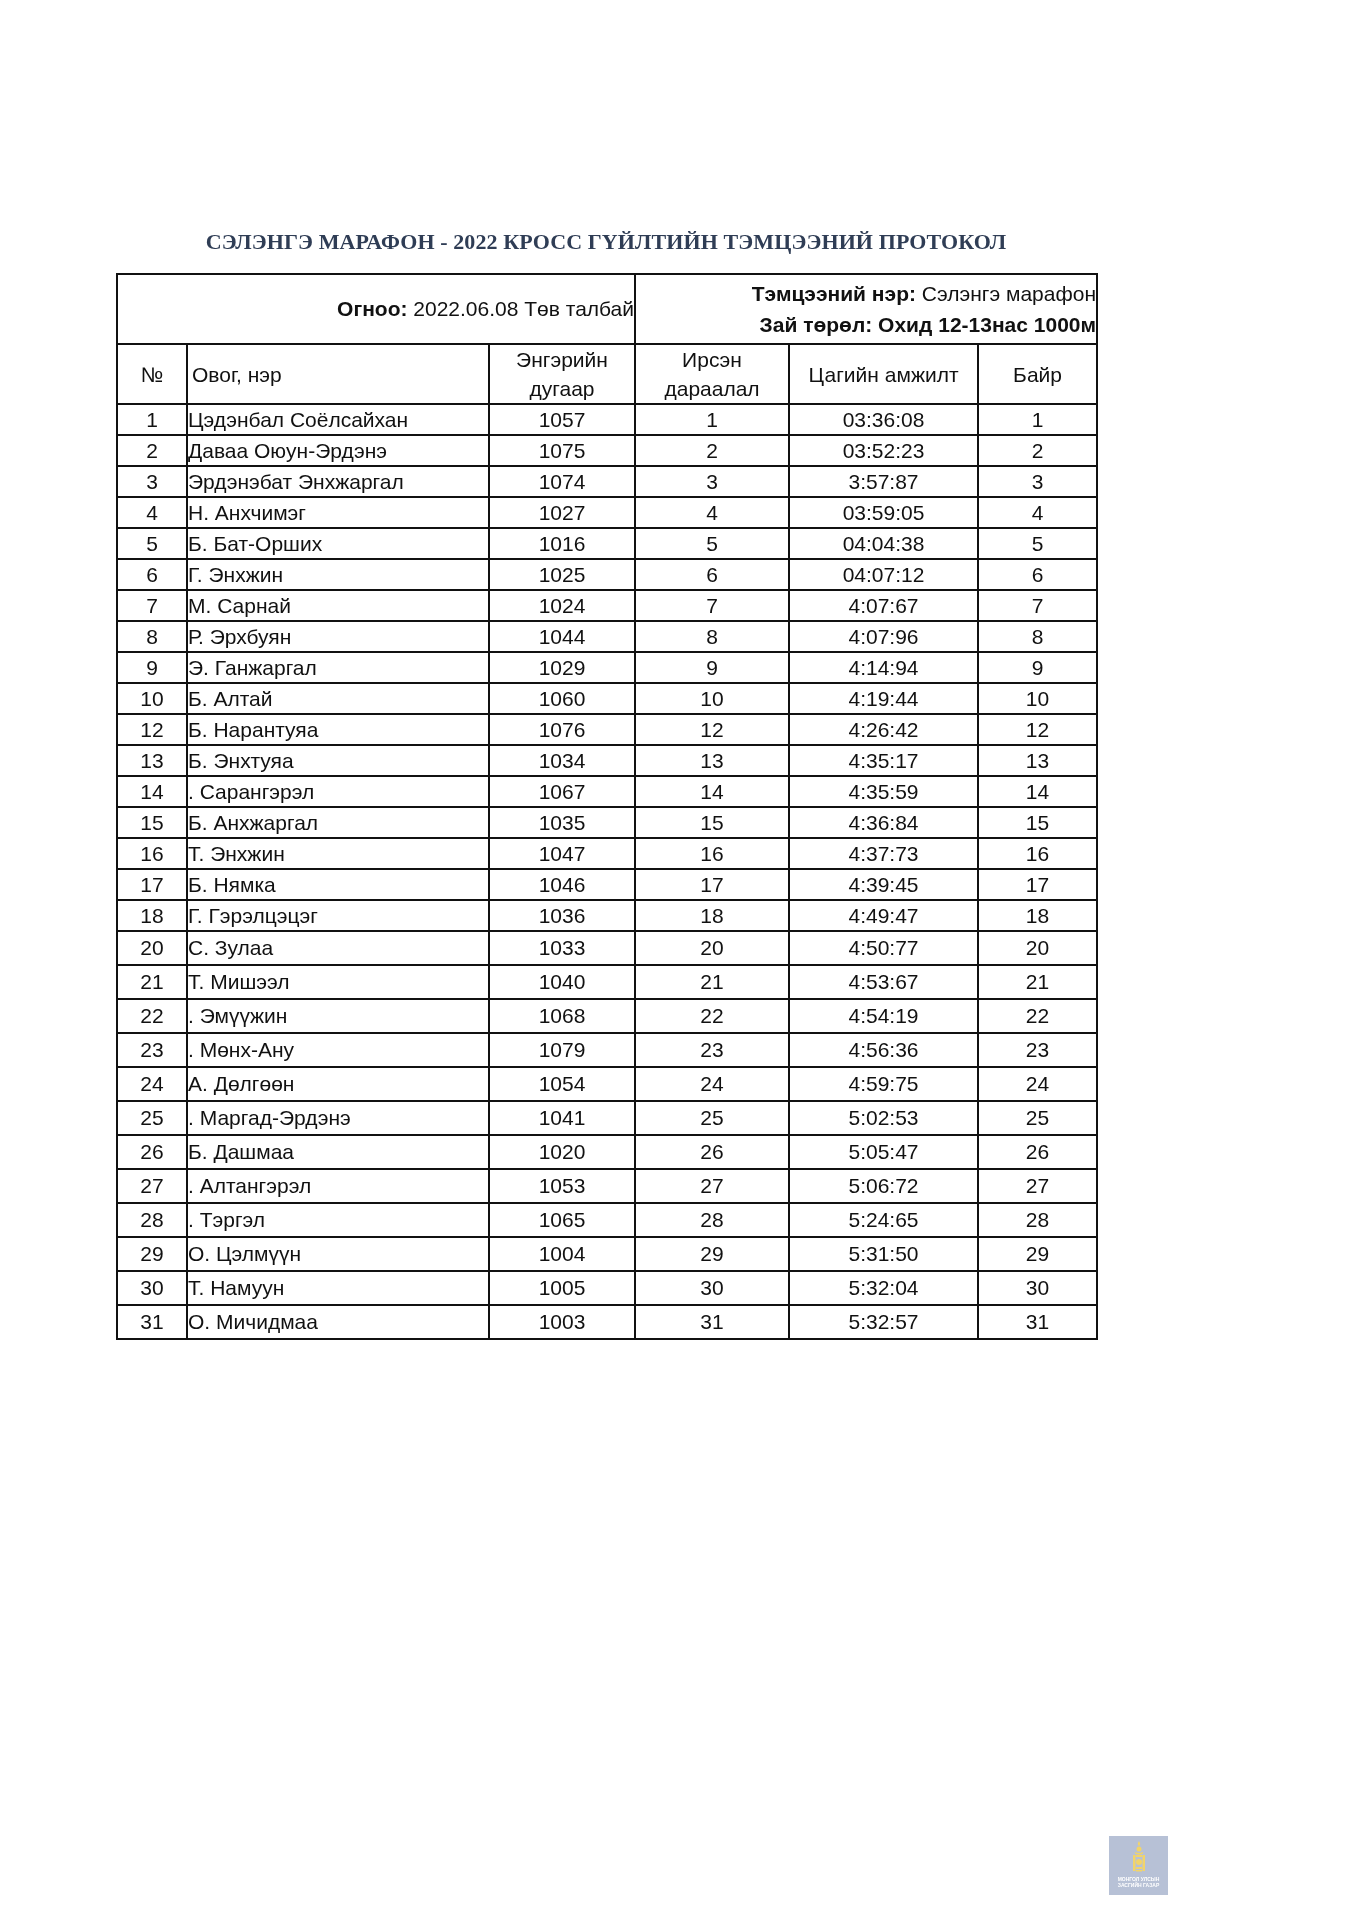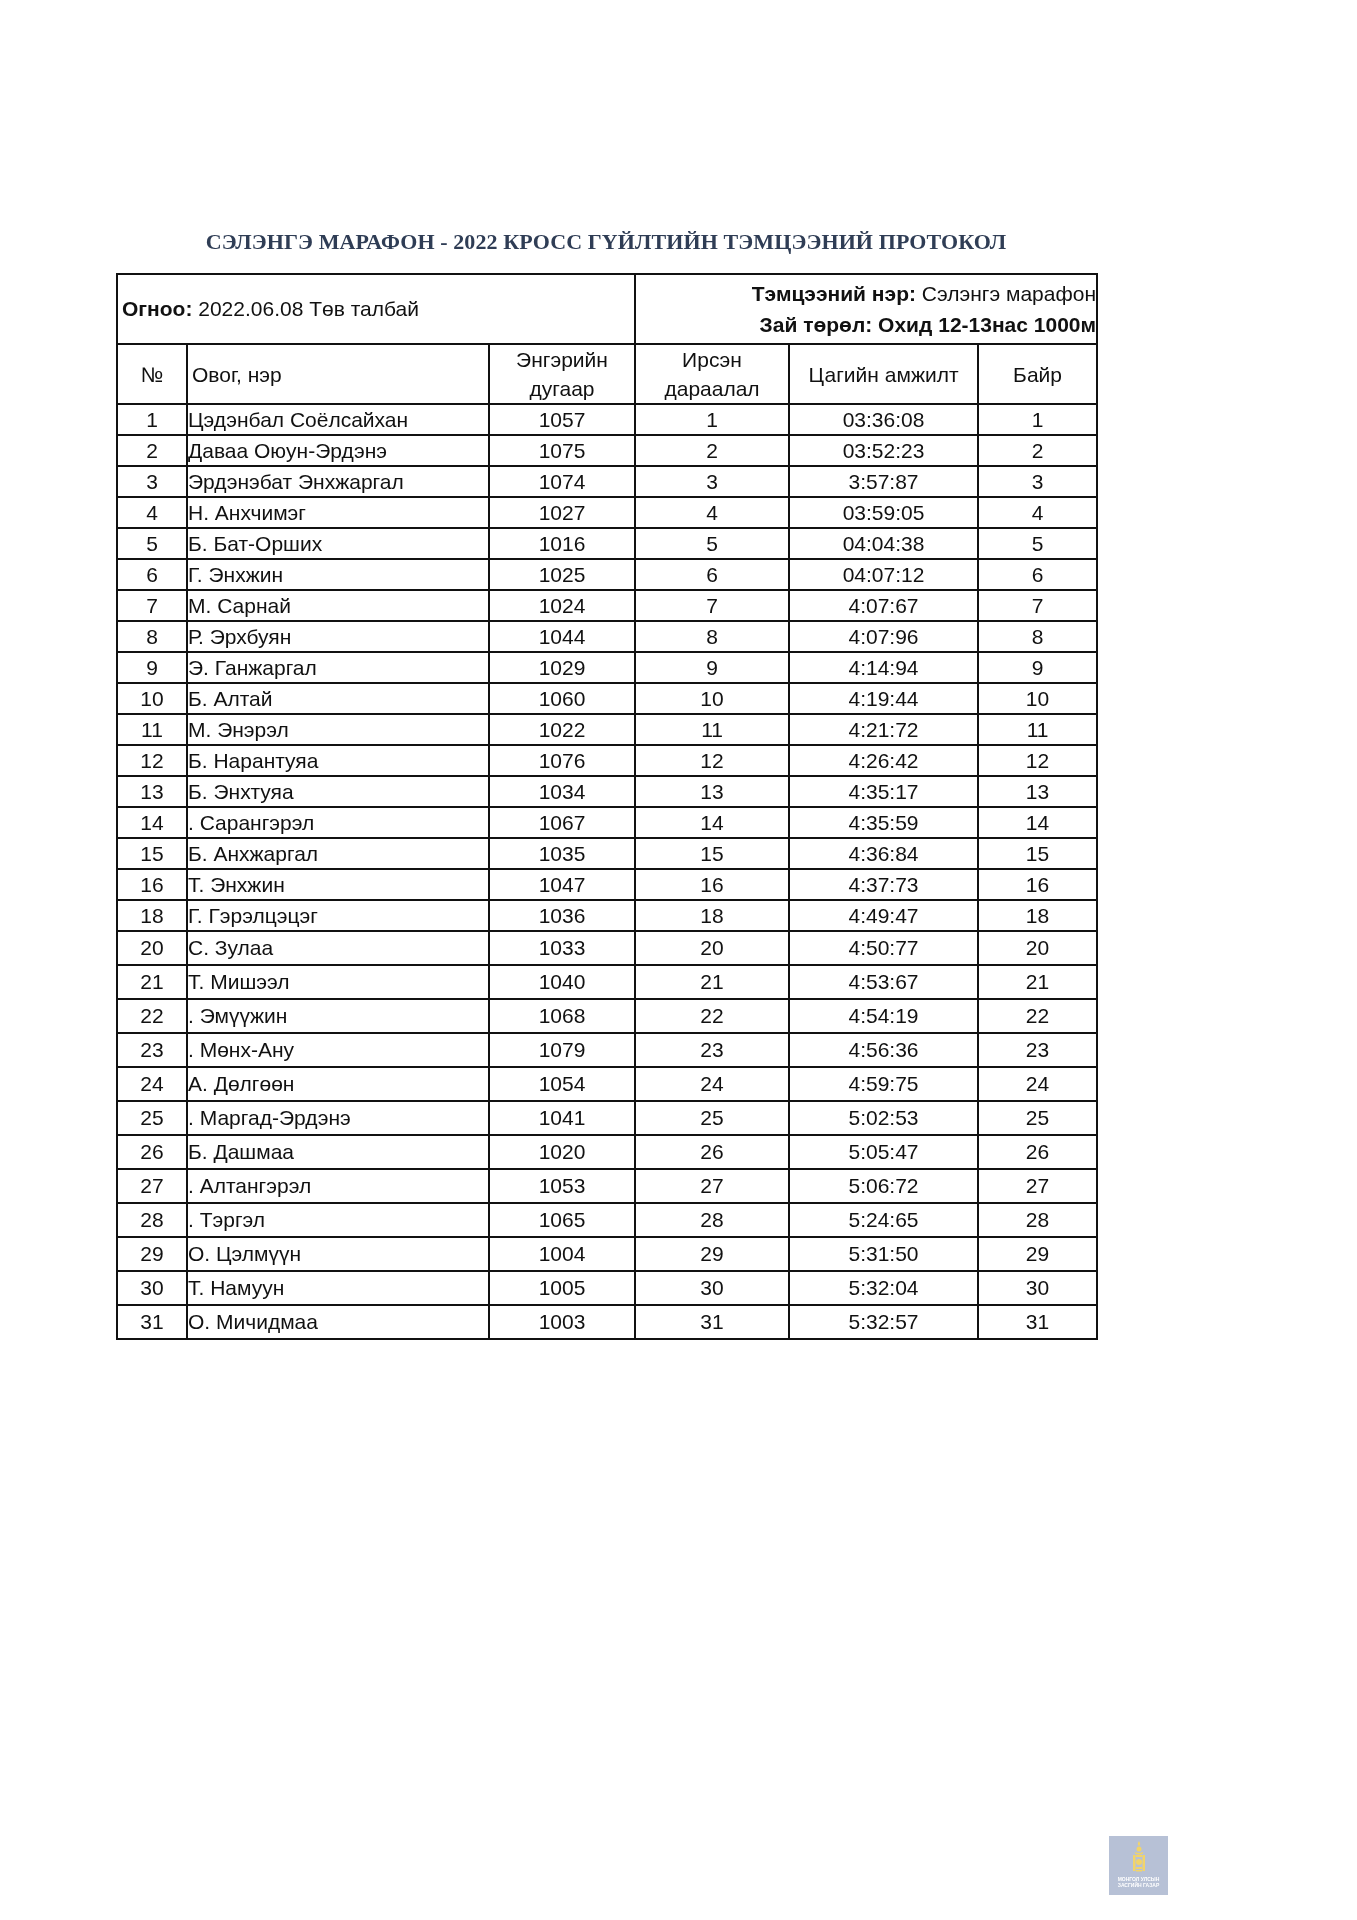--- a/index.html
+++ b/index.html
@@ -5,21 +5,21 @@
   html, body { margin:0; padding:0; background:#ffffff; }
   body { width:1357px; height:1920px; position:relative; overflow:hidden;
          font-family:"Liberation Sans", sans-serif; color:#111; }
   .title { position:absolute; left:116px; top:229px; width:980px; text-align:center;
            font-size:22px; font-weight:bold; color:#2f3d55; letter-spacing:0.1px; white-space:nowrap;font-family:Liberation Serif, serif; }
   table.protocol { position:absolute; left:116px; top:273px; width:980px;
                    border-collapse:collapse; table-layout:fixed; font-size:21px; }
   table.protocol td, table.protocol th { border:2.5px solid #111; padding:0; font-weight:normal;
                    white-space:nowrap; overflow:hidden; }
   .info-row td { height:68px; vertical-align:middle; }
-  .info-left { padding-left:4px !important; text-align:left; }
+  .info-left { padding-left:4px !important; text-align:right; }
   .info-right { padding-left:4px !important; text-align:right; line-height:31px; }
   .b { font-weight:bold; }
   .head-row th { height:56px; text-align:center; vertical-align:middle; line-height:29px; }
   .head-row th.name-h { text-align:left; padding-left:4px; }
   tr.r1 td { height:29px; }
   tr.r2 td { height:32px; }
   td.c { text-align:center; }
   td.l { text-align:left; padding-left:3px; }
   .logo { position:absolute; left:1109px; top:1836px; width:59px; height:59px; background:#b7c1d6;
           display:flex; flex-direction:column; align-items:center; justify-content:flex-start; }
@@ -147,28 +147,20 @@
       </tr>
       <tr class="r1">
         <td class="c">10</td>
         <td class="l">Б. Алтай</td>
         <td class="c">1060</td>
         <td class="c">10</td>
         <td class="c">4:19:44</td>
         <td class="c">10</td>
       </tr>
       <tr class="r1">
-        <td class="c">11</td>
-        <td class="l">М. Энэрэл</td>
-        <td class="c">1022</td>
-        <td class="c">11</td>
-        <td class="c">4:21:72</td>
-        <td class="c">11</td>
-      </tr>
-      <tr class="r1">
         <td class="c">12</td>
         <td class="l">Б. Нарантуяа</td>
         <td class="c">1076</td>
         <td class="c">12</td>
         <td class="c">4:26:42</td>
         <td class="c">12</td>
       </tr>
       <tr class="r1">
         <td class="c">13</td>
         <td class="l">Б. Энхтуяа</td>
@@ -193,20 +185,28 @@
         <td class="c">4:36:84</td>
         <td class="c">15</td>
       </tr>
       <tr class="r1">
         <td class="c">16</td>
         <td class="l">Т. Энхжин</td>
         <td class="c">1047</td>
         <td class="c">16</td>
         <td class="c">4:37:73</td>
         <td class="c">16</td>
+      </tr>
+      <tr class="r1">
+        <td class="c">17</td>
+        <td class="l">Б. Нямка</td>
+        <td class="c">1046</td>
+        <td class="c">17</td>
+        <td class="c">4:39:45</td>
+        <td class="c">17</td>
       </tr>
       <tr class="r1">
         <td class="c">18</td>
         <td class="l">Г. Гэрэлцэцэг</td>
         <td class="c">1036</td>
         <td class="c">18</td>
         <td class="c">4:49:47</td>
         <td class="c">18</td>
       </tr>
       <tr class="r2">

